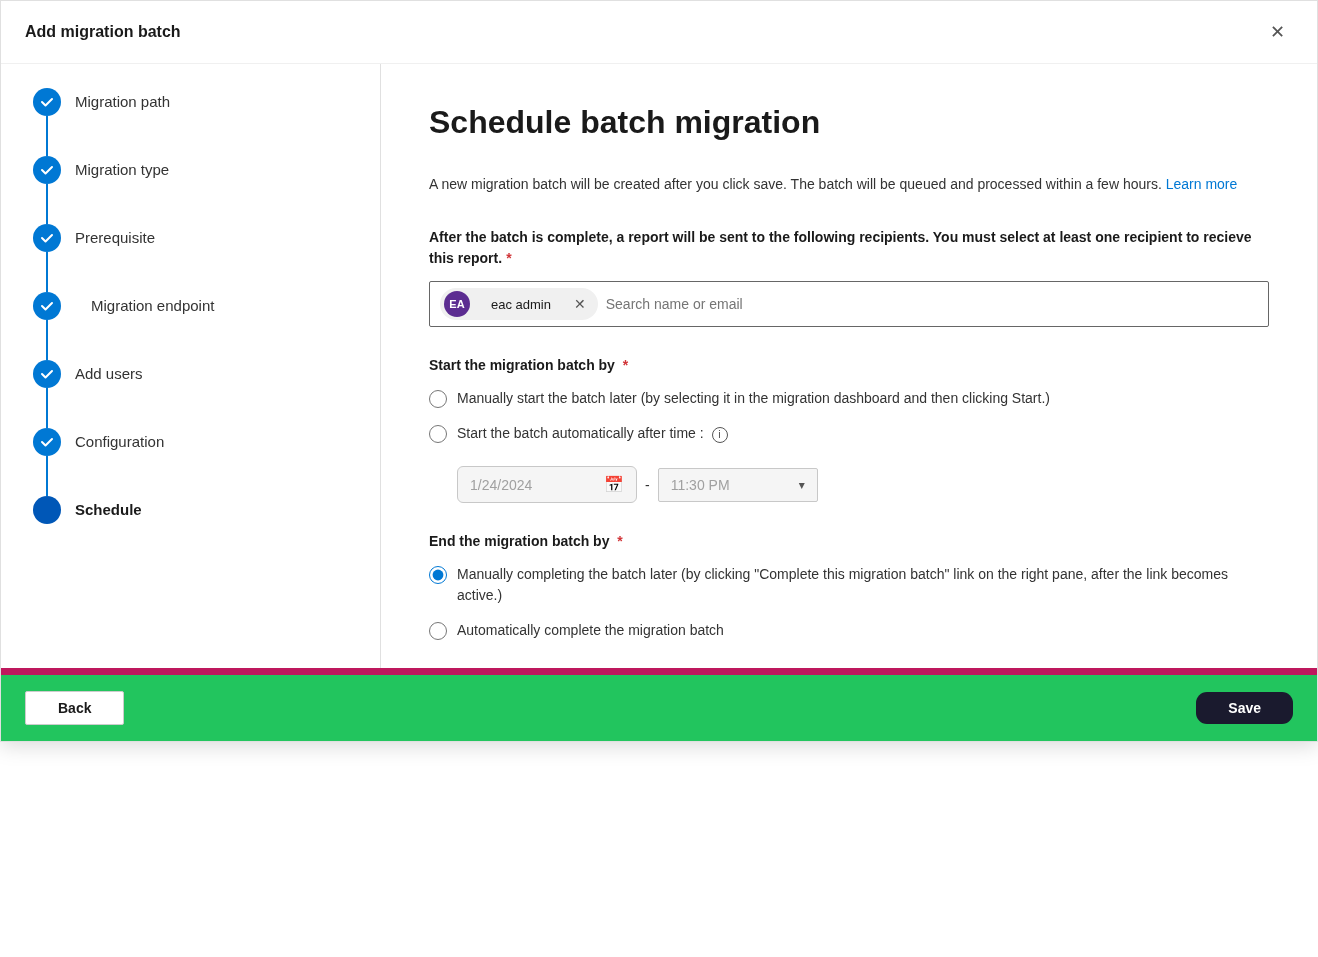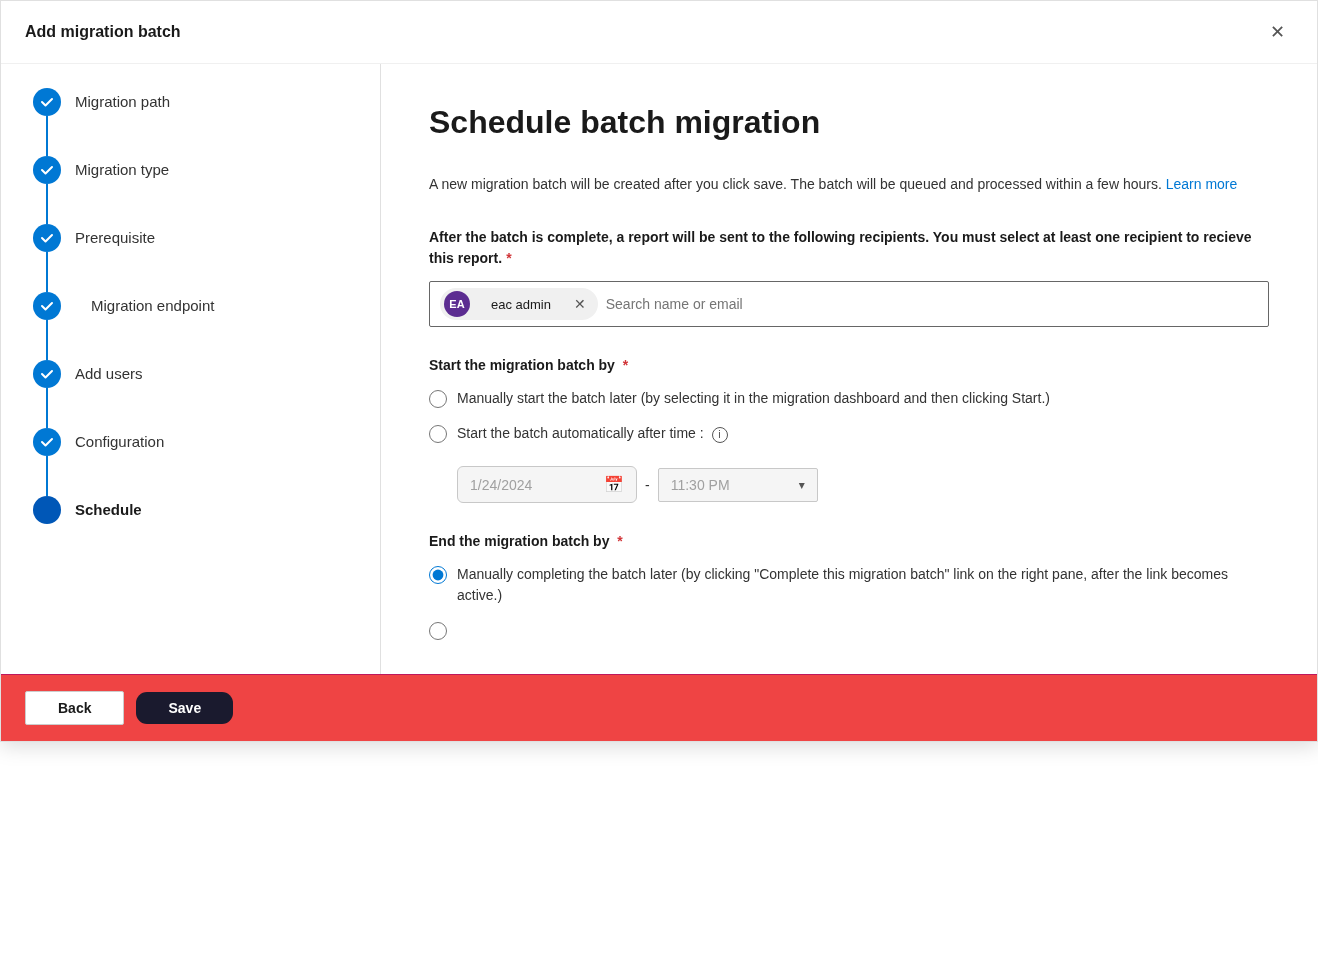--- a/index.html
+++ b/index.html
@@ -238,26 +238,26 @@
       border: 1px solid #555;
       border-radius: 50%;
       font-size: 11px;
       color: #555;
       margin-left: 4px;
       vertical-align: middle;
     }
     
     .dialog-footer {
       display: flex;
-      justify-content: flex-start;
+      justify-content: space-between;
       align-items: center;
       gap: 12px;
       padding: 16px 24px;
-      border-top: 1px solid #be185d;
-      background: #ef4444;
+      border-top: 7px solid #be185d;
+      background: #22c55e;
     }
     .btn-back {
       padding: 8px 32px;
       font-size: 14px;
       font-weight: 600;
       background: #fff;
       border: 1px solid #ccc;
       border-radius: 2px;
       cursor: pointer;
       color: #1a1a1a;
@@ -421,20 +421,21 @@
         <p class="section-label-with-gap">
           <span>End the migration batch by</span><span class="required-star"> *</span>
         </p>
         <div class="radio-group">
           <label class="radio-item">
             <input type="radio" name="end-batch" checked="" style="">
             <span class="radio-label">Manually completing the batch later (by clicking "Complete this migration batch" link on the right pane, after the link becomes active.)</span>
           </label>
           <label class="radio-item">
             <input type="radio" name="end-batch" style="">
+            <span class="radio-label">Automatically complete the migration batch</span>
           </label>
         </div>
       </div>
     </div>
   </div>
 
   <div class="dialog-footer">
     <button class="btn-back">Back</button>
     <button class="btn-save">Save</button>
   </div>

